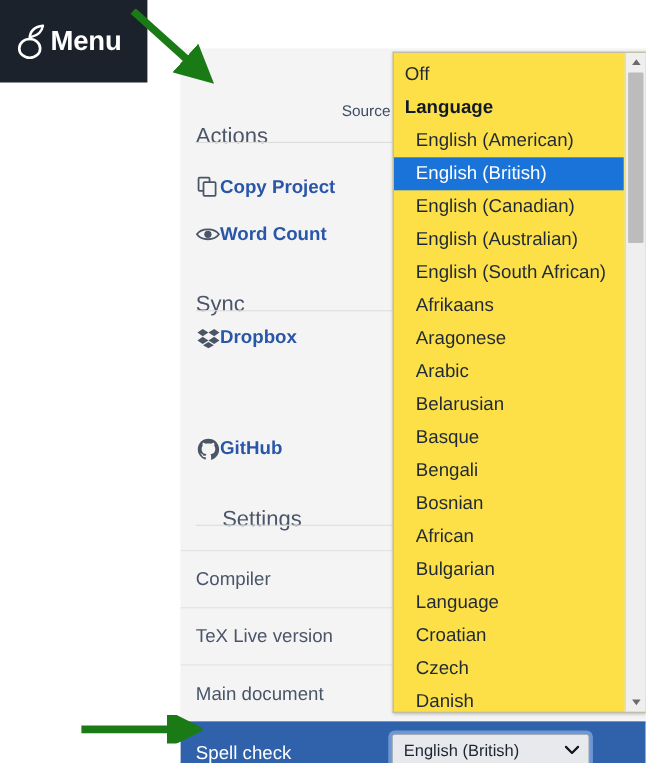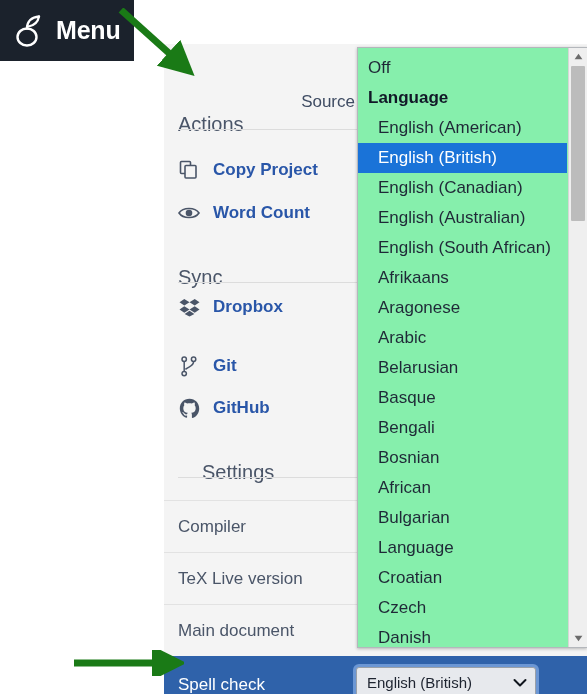--- a/index.html
+++ b/index.html
@@ -15,27 +15,27 @@
     font-family: "Liberation Sans", sans-serif;
     -webkit-font-smoothing: antialiased;
   }
 
   
   #menu-bar {
     position: absolute;
     left: 0;
     top: 0;
     width: 134px;
-    height: 61px;
+    height: 75px;
     background: #1b222c;
     display: flex;
     align-items: center;
     padding-left: 14px;
     box-sizing: border-box;
-    gap: 12px;
+    gap: 2px;
   }
   #menu-logo {
     width: 30px;
     height: 34px;
     flex: 0 0 auto;
     display: block;
   }
   #menu-label {
     color: #ffffff;
     font-size: 25px;
@@ -52,21 +52,21 @@
     width: 423px;
     height: 650px;
     background: #f4f4f4;
     box-sizing: border-box;
     overflow: hidden;
   }
   #source-label {
     position: absolute;
     right: 232px;
     top: 48px;
-    font-size: 17px;
+    font-size: 14px;
     color: #3f4c63;
     white-space: nowrap;
   }
 
   .section-heading {
     position: absolute;
     left: 14px;
     font-size: 20px;
     color: #4a5568;
     font-weight: normal;
@@ -78,21 +78,20 @@
     width: 392px;
     height: 1px;
     background: #dcdcdc;
   }
 
   .link-row {
     position: absolute;
     left: 14px;
     display: flex;
     align-items: center;
-    gap: 13px;
     height: 28px;
     cursor: pointer;
   }
   .link-row .link-icon {
     width: 22px;
     height: 22px;
     flex: 0 0 auto;
     display: flex;
     align-items: center;
     justify-content: center;
@@ -147,21 +146,21 @@
   #spell-select .sel-value { flex: 1 1 auto; white-space: nowrap; }
   #spell-select .sel-chevron { flex: 0 0 auto; color: #10151d; }
 
   
   #dropdown {
     position: absolute;
     left: 357px;
     top: 47px;
     width: 230px;
     height: 601px;
-    background: #86efac;
+    background: #fde047;
     border: 1px solid #b4b7bc;
     border-right: none;
     box-sizing: border-box;
     overflow: hidden;
     box-shadow: 0 1px 3px rgba(0,0,0,0.25);
   }
   #dropdown-list {
     position: absolute;
     left: 0;
     top: 0;
@@ -288,34 +287,20 @@
           <path d="M15.7 1 L20.5 4.3 L15.7 7.6 L10.5 4.3 Z"></path>
           <path d="M5.3 8.2 L0.5 11.5 L5.3 14.8 L10.5 11.5 Z"></path>
           <path d="M15.7 8.2 L20.5 11.5 L15.7 14.8 L10.5 11.5 Z"></path>
           <path d="M5.6 15.9 L10.5 12.8 L15.4 15.9 L10.5 18.5 Z"></path>
         </g>
       </svg>
     </span>
     <span class="link-text">Dropbox</span>
   </div>
 
-  <div class="link-row" style="top:308px;">
-    <span class="link-icon">
-      <svg width="16" height="21" viewBox="0 0 16 21">
-        <g fill="none" stroke="#4a5568" stroke-width="1.5">
-          <circle cx="3.2" cy="3.2" r="2.2"></circle>
-          <circle cx="12.6" cy="3.2" r="2.2"></circle>
-          <circle cx="3.2" cy="17.6" r="2.2"></circle>
-          <path d="M3.2 5.6 L3.2 15.4"></path>
-          <path d="M12.6 5.6 C12.6 10.5 7.5 10.5 4.4 13.4"></path>
-        </g>
-      </svg>
-    </span>
-    <span class="link-text">Git</span>
-  </div>
 
   <div class="link-row" style="top:350px;">
     <span class="link-icon">
       <svg width="21" height="21" viewBox="0 0 21 21">
         <path fill="#4a5568" d="M10.5 0.8 C4.9 0.8 0.8 5 0.8 10.5 c0 4.3 2.8 8 6.6 9.3 0.5 0.1 0.7-0.2 0.7-0.5 v-1.7 c-2.7 0.6-3.3-1.3-3.3-1.3 -0.4-1.1-1.1-1.4-1.1-1.4 -0.9-0.6 0.1-0.6 0.1-0.6 1 0.1 1.5 1 1.5 1 0.9 1.5 2.3 1.1 2.9 0.8 0.1-0.6 0.3-1.1 0.6-1.3 -2.2-0.2-4.5-1.1-4.5-4.9 0-1.1 0.4-2 1-2.7 -0.1-0.3-0.4-1.3 0.1-2.7 0 0 0.8-0.3 2.7 1 0.8-0.2 1.6-0.3 2.4-0.3 0.8 0 1.6 0.1 2.4 0.3 1.9-1.3 2.7-1 2.7-1 0.5 1.4 0.2 2.4 0.1 2.7 0.6 0.7 1 1.6 1 2.7 0 3.8-2.3 4.7-4.5 4.9 0.4 0.3 0.7 0.9 0.7 1.9 v2.8 c0 0.3 0.2 0.6 0.7 0.5 3.8-1.3 6.6-5 6.6-9.3 C20.2 5 16.1 0.8 10.5 0.8 z"></path>
       </svg>
     </span>
     <span class="link-text">GitHub</span>
   </div>
 

